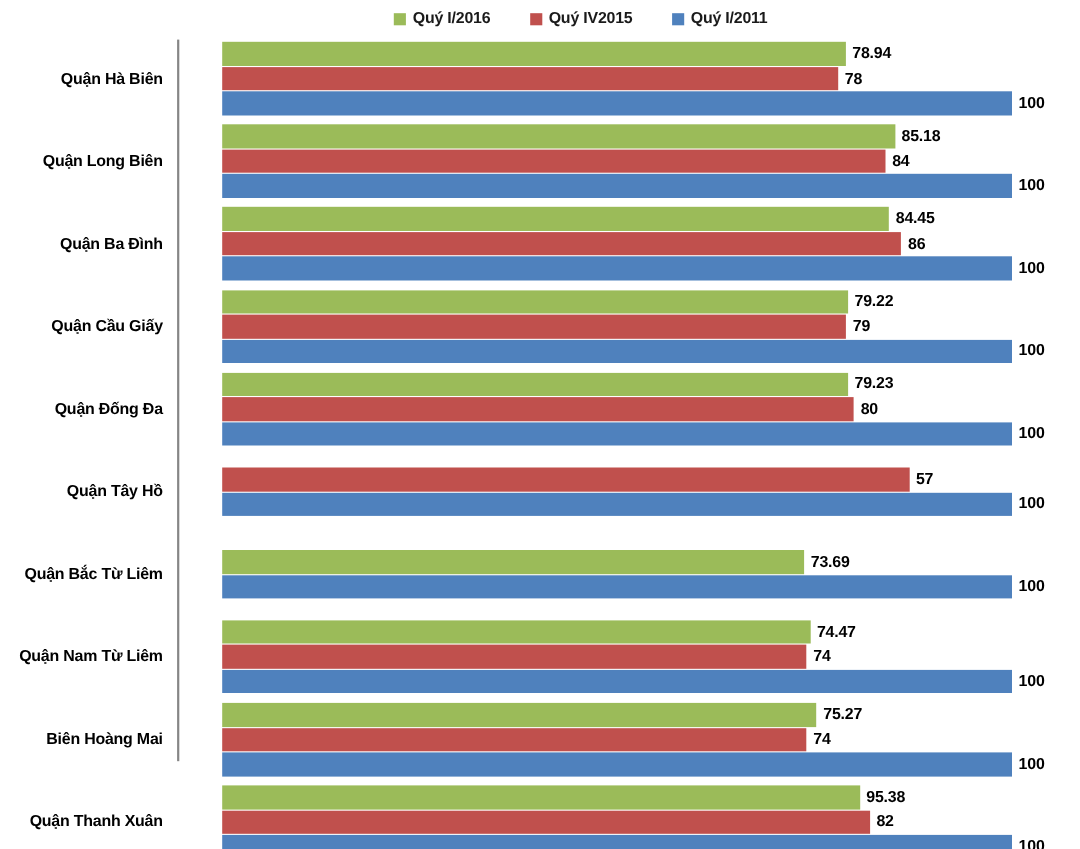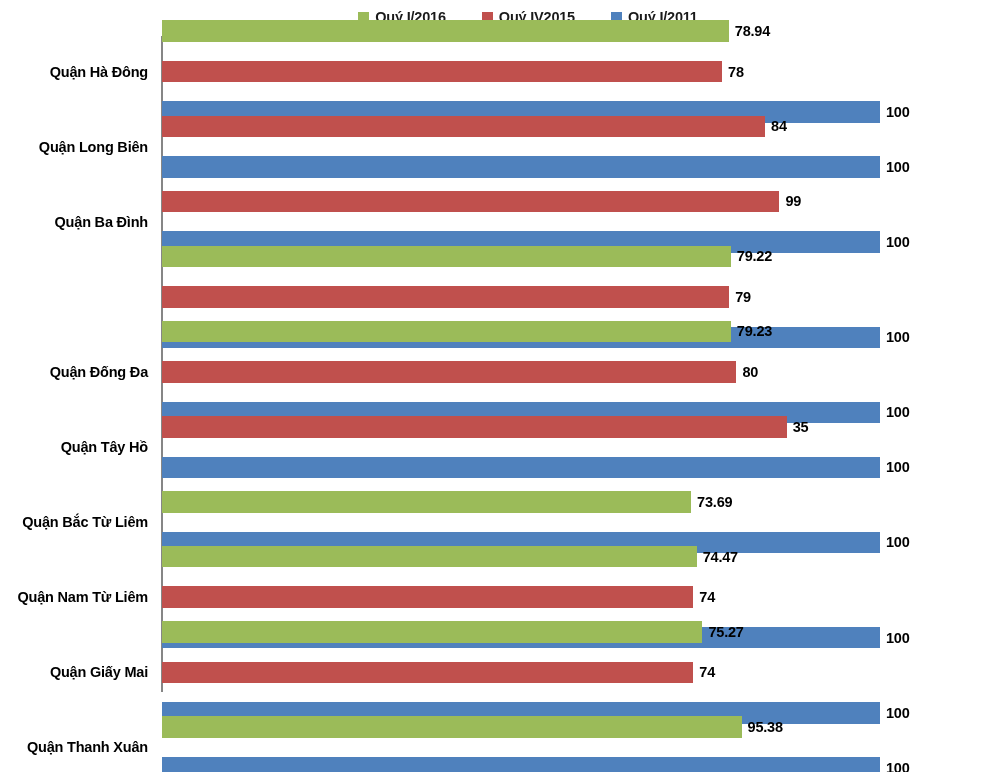--- a/index.html
+++ b/index.html
@@ -35,21 +35,21 @@
     position:relative;
     height:75.1px;
   }
   .cat-label{
     position:absolute;left:0;top:0;width:148px;height:75.1px;
     display:flex;align-items:center;justify-content:flex-end;
     font-size:14.5px;font-weight:bold;color:#000000;
     letter-spacing:-0.2px;white-space:nowrap;
   }
   .bars{position:absolute;left:162px;top:0;right:0;height:75.1px;
-        display:flex;flex-direction:column;justify-content:center;gap:19px;}
+        display:flex;flex-direction:column;justify-content:center;gap:1px;padding-left:40px;}
   .barrow{display:flex;align-items:center;height:21.5px;}
   .bar{height:21.5px;display:block;}
   .bar-value{
     font-size:14.5px;font-weight:bold;color:#000000;
     margin-left:6px;white-space:nowrap;letter-spacing:-0.2px;
   }
 </style>
 </head>
 <body>
 
@@ -67,63 +67,72 @@
       <div class="legend-item">
         <span class="legend-swatch" style="background: rgb(79, 129, 189);"></span>
         <span class="legend-label">Quý I/2011</span>
       </div>
     </div>
 
   <div class="plot">
     <div class="axis-line" style="background: rgb(134, 134, 134);"></div>
     <div class="groups">
         <div class="group">
-          <div class="cat-label">Quận Hà Đông</div>
+          <div class="cat-label">Quận Hà Biên</div>
           <div class="bars">
             <div class="barrow">
               <div class="bar" title="Quý I/2016: 78.94" style="background: rgb(155, 187, 89); width: 566.789px;"></div>
               <span class="bar-value">78.94</span>
             </div>
             <div class="barrow">
               <div class="bar" title="Quý IV2015: 78" style="background: rgb(192, 80, 77); width: 560.04px;"></div>
               <span class="bar-value">78</span>
             </div>
             <div class="barrow">
               <div class="bar" title="Quý I/2011: 100" style="background: rgb(79, 129, 189); width: 718px;"></div>
               <span class="bar-value">100</span>
             </div>
           </div>
         </div>
         <div class="group">
           <div class="cat-label">Quận Long Biên</div>
           <div class="bars">
             <div class="barrow">
+              <div class="bar" title="Quý I/2016: 85.18" style="background: rgb(155, 187, 89); width: 611.592px;"></div>
+              <span class="bar-value">85.18</span>
+            </div>
+            <div class="barrow">
               <div class="bar" title="Quý IV2015: 84" style="background: rgb(192, 80, 77); width: 603.12px;"></div>
               <span class="bar-value">84</span>
             </div>
             <div class="barrow">
               <div class="bar" title="Quý I/2011: 100" style="background: rgb(79, 129, 189); width: 718px;"></div>
               <span class="bar-value">100</span>
             </div>
           </div>
         </div>
         <div class="group">
           <div class="cat-label">Quận Ba Đình</div>
           <div class="bars">
             <div class="barrow">
+              <div class="bar" title="Quý I/2016: 84.45" style="background: rgb(155, 187, 89); width: 606.351px;"></div>
+              <span class="bar-value">84.45</span>
+            </div>
+            <div class="barrow">
               <div class="bar" title="Quý IV2015: 86" style="background: rgb(192, 80, 77); width: 617.48px;"></div>
-              <span class="bar-value">99</span>
-            </div>
-            <div class="barrow">
-              <div class="bar" title="Quý I/2011: 100" style="background: rgb(79, 129, 189); width: 718px;"></div>
-              <span class="bar-value">100</span>
-            </div>
-          </div>
-        </div>
-        <div class="group">
+              <span class="bar-value">86</span>
+            </div>
+            <div class="barrow">
+              <div class="bar" title="Quý I/2011: 100" style="background: rgb(79, 129, 189); width: 718px;"></div>
+              <span class="bar-value">100</span>
+            </div>
+          </div>
+        </div>
+        <div class="group">
+          <div class="cat-label">Quận Cầu Giấy</div>
           <div class="bars">
             <div class="barrow">
               <div class="bar" title="Quý I/2016: 79.22" style="background: rgb(155, 187, 89); width: 568.8px;"></div>
               <span class="bar-value">79.22</span>
             </div>
             <div class="barrow">
               <div class="bar" title="Quý IV2015: 79" style="background: rgb(192, 80, 77); width: 567.22px;"></div>
               <span class="bar-value">79</span>
             </div>
             <div class="barrow">
@@ -147,21 +156,21 @@
               <div class="bar" title="Quý I/2011: 100" style="background: rgb(79, 129, 189); width: 718px;"></div>
               <span class="bar-value">100</span>
             </div>
           </div>
         </div>
         <div class="group">
           <div class="cat-label">Quận Tây Hồ</div>
           <div class="bars">
             <div class="barrow">
               <div class="bar" title="Quý IV2015: 87" style="background: rgb(192, 80, 77); width: 624.66px;"></div>
-              <span class="bar-value">35</span>
+              <span class="bar-value">57</span>
             </div>
             <div class="barrow">
               <div class="bar" title="Quý I/2011: 100" style="background: rgb(79, 129, 189); width: 718px;"></div>
               <span class="bar-value">100</span>
             </div>
           </div>
         </div>
         <div class="group">
           <div class="cat-label">Quận Bắc Từ Liêm</div>
           <div class="bars">
@@ -186,21 +195,21 @@
               <div class="bar" title="Quý IV2015: 74" style="background: rgb(192, 80, 77); width: 531.32px;"></div>
               <span class="bar-value">74</span>
             </div>
             <div class="barrow">
               <div class="bar" title="Quý I/2011: 100" style="background: rgb(79, 129, 189); width: 718px;"></div>
               <span class="bar-value">100</span>
             </div>
           </div>
         </div>
         <div class="group">
-          <div class="cat-label">Quận Giấy Mai</div>
+          <div class="cat-label">Biên Hoàng Mai</div>
           <div class="bars">
             <div class="barrow">
               <div class="bar" title="Quý I/2016: 75.27" style="background: rgb(155, 187, 89); width: 540.439px;"></div>
               <span class="bar-value">75.27</span>
             </div>
             <div class="barrow">
               <div class="bar" title="Quý IV2015: 74" style="background: rgb(192, 80, 77); width: 531.32px;"></div>
               <span class="bar-value">74</span>
             </div>
             <div class="barrow">
@@ -210,20 +219,24 @@
           </div>
         </div>
         <div class="group">
           <div class="cat-label">Quận Thanh Xuân</div>
           <div class="bars">
             <div class="barrow">
               <div class="bar" title="Quý I/2016: 80.72" style="background: rgb(155, 187, 89); width: 579.57px;"></div>
               <span class="bar-value">95.38</span>
             </div>
             <div class="barrow">
+              <div class="bar" title="Quý IV2015: 82" style="background: rgb(192, 80, 77); width: 588.76px;"></div>
+              <span class="bar-value">82</span>
+            </div>
+            <div class="barrow">
               <div class="bar" title="Quý I/2011: 100" style="background: rgb(79, 129, 189); width: 718px;"></div>
               <span class="bar-value">100</span>
             </div>
           </div>
         </div>
       </div>
   </div>
 
 </div>
 

